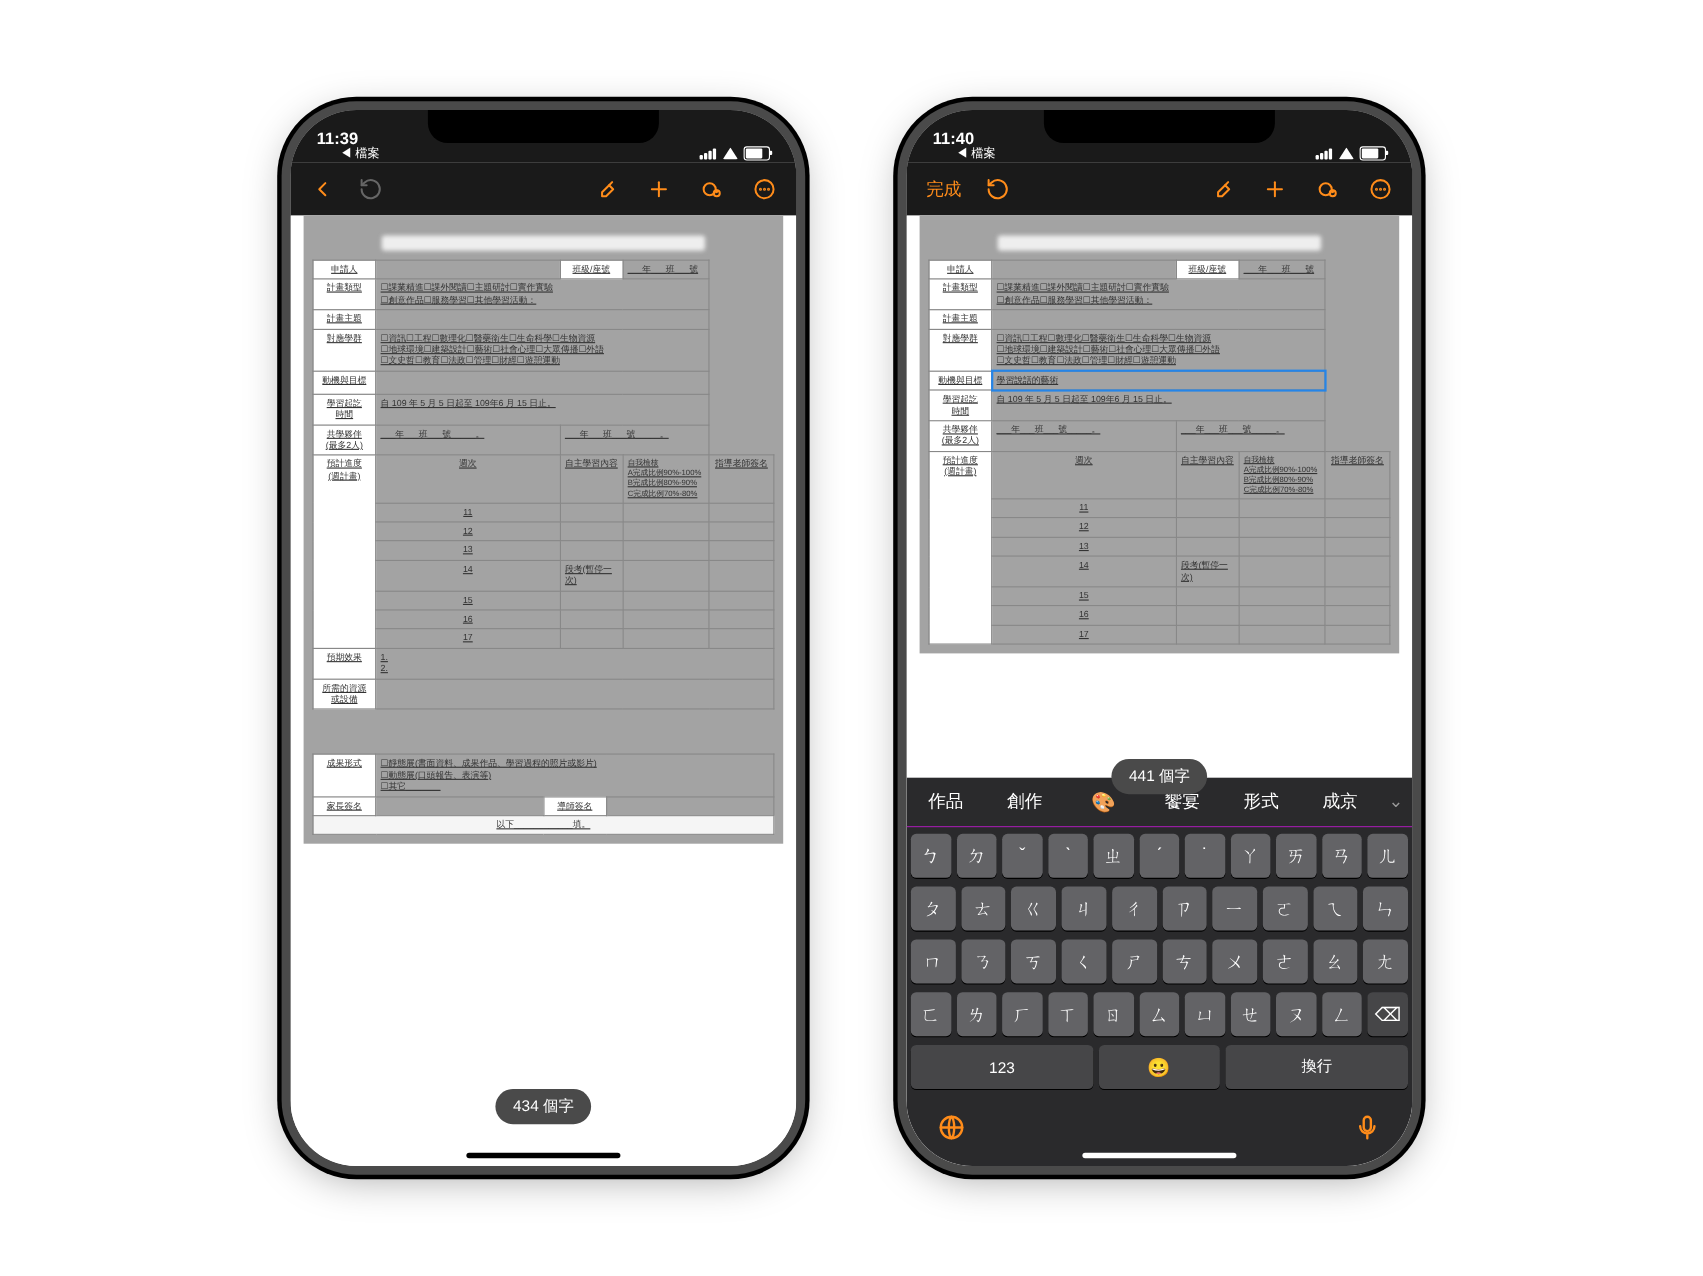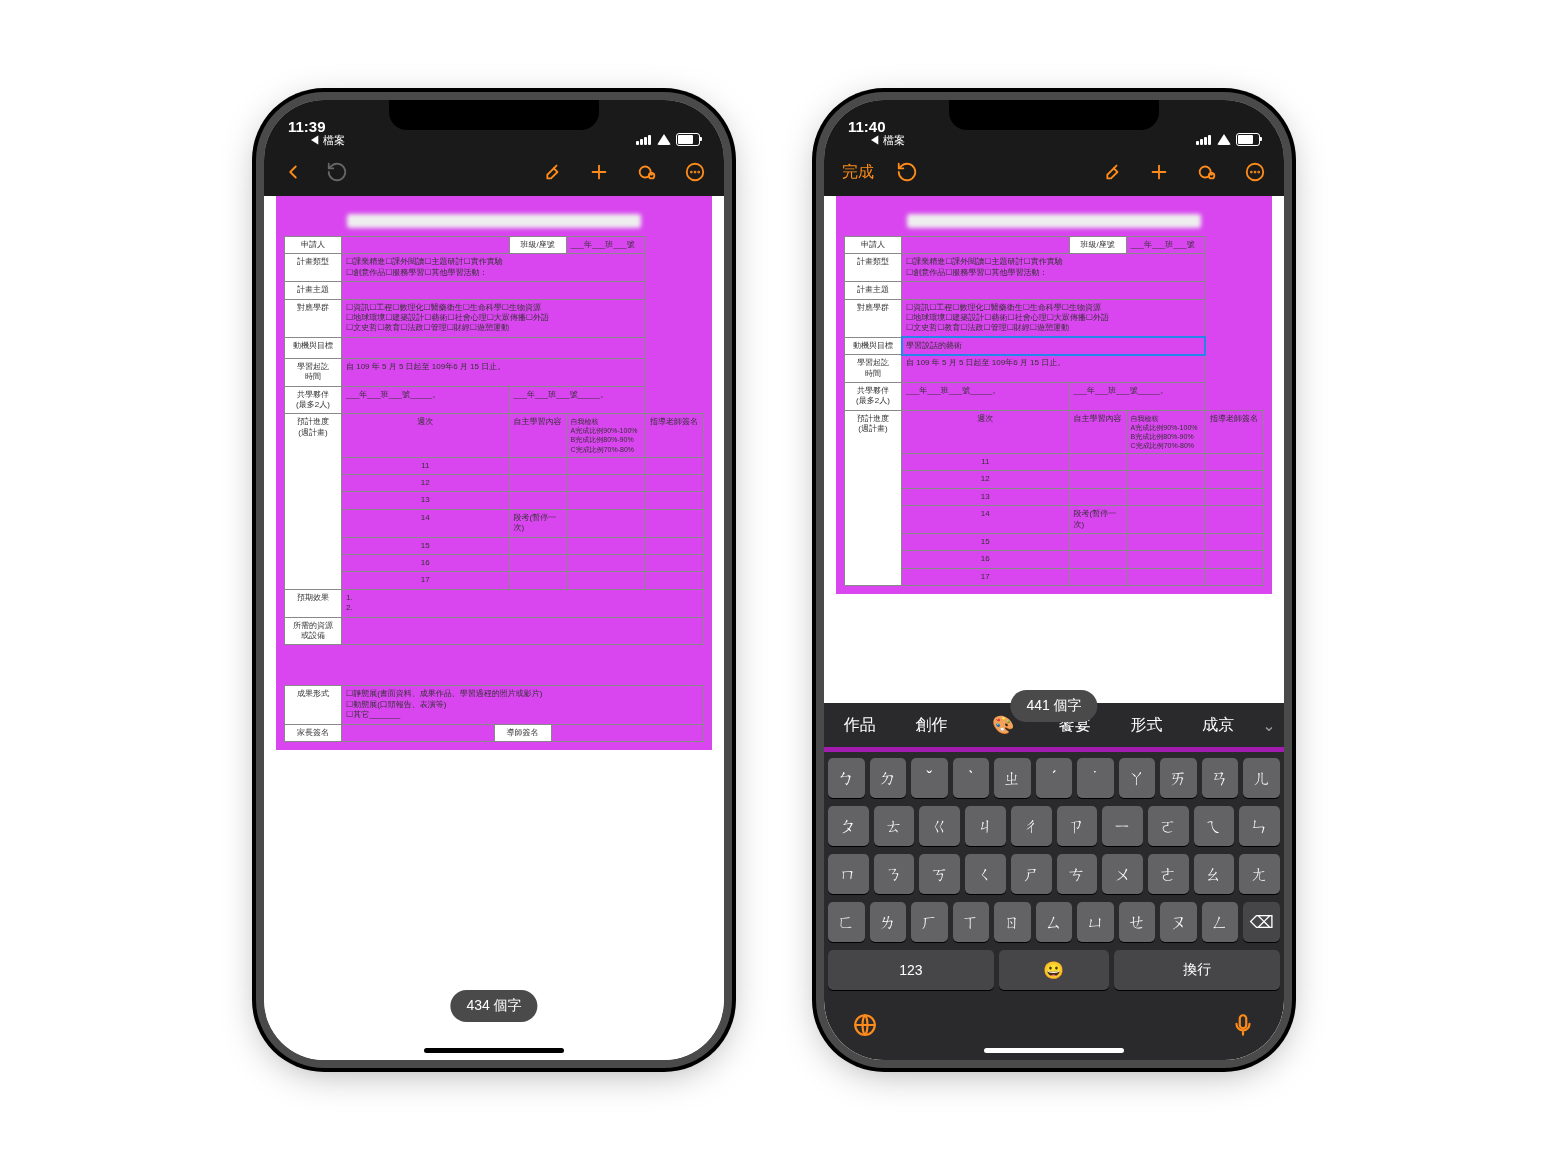--- a/index.html
+++ b/index.html
@@ -21,32 +21,32 @@
   .battery::after{content:"";position:absolute;right:-3px;top:3px;width:2px;height:4px;background:#fff;border-radius:0 1px 1px 0;}
   .battery-fill{position:absolute;left:1px;top:1px;bottom:1px;width:70%;background:#fff;border-radius:1px;}
   .toolbar{height:48px;background:#1a1a1a;display:flex;align-items:center;justify-content:space-between;padding:0 18px;}
   .tb-left{display:flex;align-items:center;gap:22px;}
   .tb-right{display:flex;align-items:center;gap:26px;}
   .tb-icon{width:22px;height:22px;display:flex;align-items:center;justify-content:center;}
   .tb-text{color:#ff8c1a;font-size:16px;}
   svg{stroke:#ff8c1a;fill:none;stroke-width:2;stroke-linecap:round;stroke-linejoin:round;}
   .dim svg{stroke:#666;}
   .doc{background:#fff;overflow:hidden;font-size:9px;color:#333;position:relative;height:calc(100% - 46px - 48px);}
-  .doc-page{background:#d946ef;margin:0 12px;padding:8px;}
+  .doc-page{background:#a3a3a3;margin:0 12px;padding:8px;text-decoration:underline;}
   .blur-title{height:14px;background:#eee;margin:10px auto 8px;width:70%;border-radius:3px;filter:blur(2px);}
   table.form{width:100%;border-collapse:collapse;font-size:8px;}
   table.form td{border:1px solid #888;padding:3px 4px;vertical-align:top;line-height:1.3;}
   .lbl{width:48px;background:#fff;text-align:center;}
   .editing{outline:2px solid #2585e8;outline-offset:-1px;}
   .word-pill{position:absolute;left:50%;transform:translateX(-50%);background:#4a4a4a;color:#fff;padding:7px 16px;border-radius:20px;font-size:14px;z-index:20;}
   .home-ind{position:absolute;bottom:7px;left:50%;transform:translateX(-50%);width:140px;height:5px;background:#000;border-radius:3px;z-index:30;}
   .home-ind.light{background:#fff;}
   
   .kb-wrap{position:absolute;bottom:0;left:0;right:0;background:#2a2a2c;z-index:10;}
-  .kb-sugg{display:flex;align-items:center;justify-content:space-around;height:44px;color:#fff;font-size:16px;border-bottom:5px solid #a21caf;}
+  .kb-sugg{display:flex;align-items:center;justify-content:space-around;height:44px;color:#fff;font-size:16px;border-bottom:1px solid #a21caf;}
   .kb-sugg span{flex:1;text-align:center;}
   .kb-sugg .emoji{font-size:18px;}
   .kb-sugg .chev{flex:0 0 30px;color:#999;}
   .kb-rows{padding:6px 4px 4px;}
   .kb-row{display:flex;gap:5px;margin-bottom:8px;justify-content:center;}
   .key{flex:1;height:40px;background:#636366;color:#fff;border-radius:5px;display:flex;align-items:center;justify-content:center;font-size:17px;box-shadow:0 1px 0 #000;}
   .key.fn{background:#464648;}
   .key.space{flex:5;}
   .key.wide{flex:1.5;font-size:14px;}
   .kb-bottom{display:flex;justify-content:space-between;align-items:center;padding:10px 28px 24px;}
@@ -236,20 +236,23 @@
                   <td class="lbl">成果形式</td>
                   <td colspan="3" style="white-space:pre-line">☐靜態展(書面資料、成果作品、學習過程的照片或影片)
 ☐動態展(口頭報告、表演等)
 ☐其它_______</td>
                 </tr>
           <tr>
                   <td class="lbl">家長簽名</td>
                   <td></td>
                   <td class="lbl">導師簽名</td>
                   <td></td>
+                </tr>
+          <tr>
+                  <td colspan="4" style="text-align:center;background:#f5f5f5">以下____________填。</td>
                 </tr>
         </tbody>
             </table>
       </div>
       <div class="word-pill" style="bottom:40px">434 個字</div>
     </div>
     <div class="home-ind"></div>
   </div>
 </div>
 

